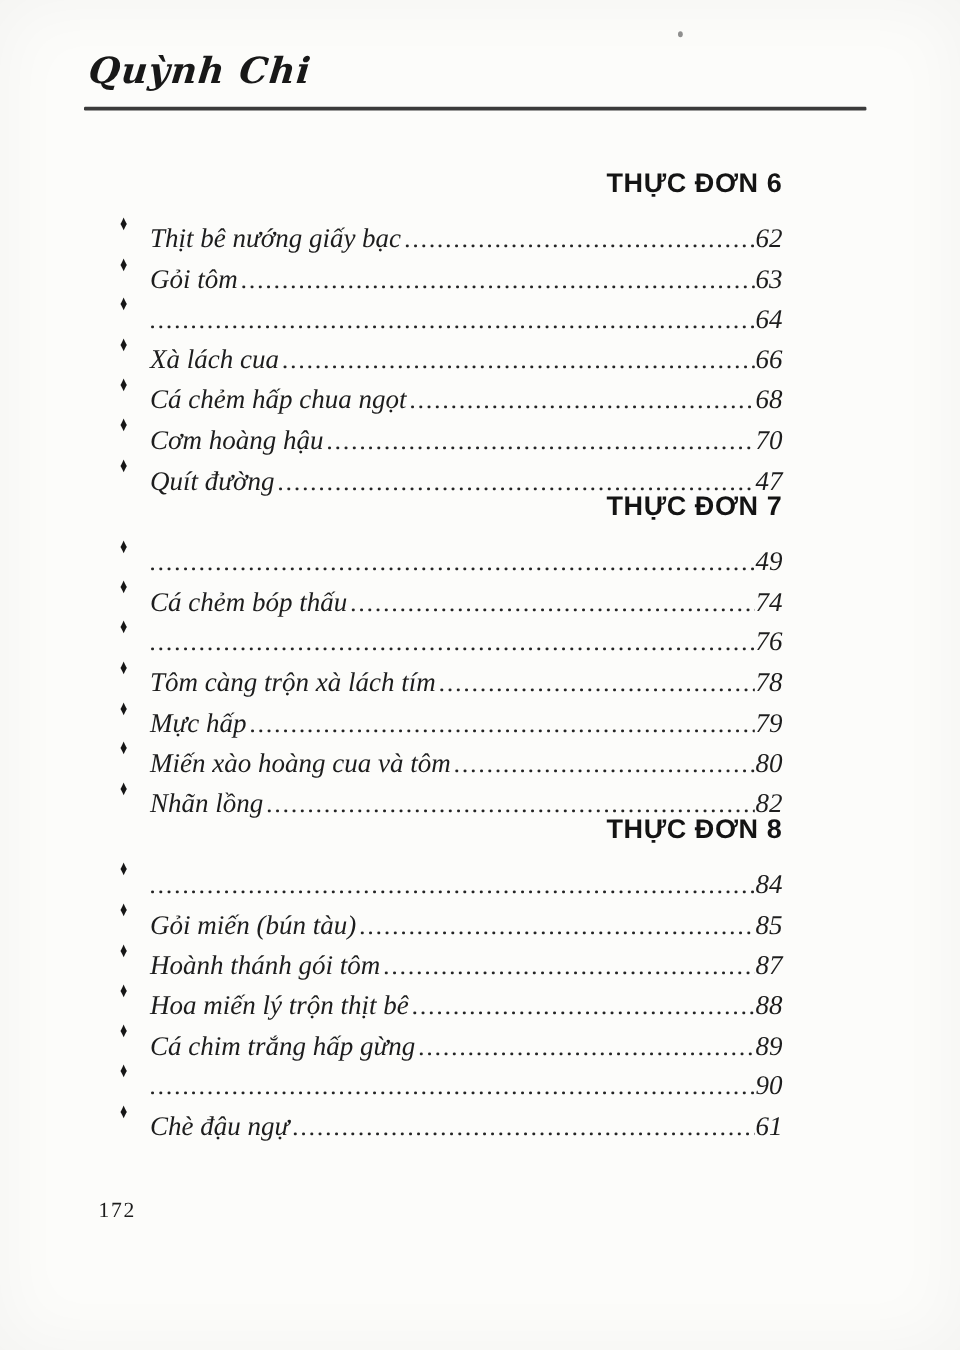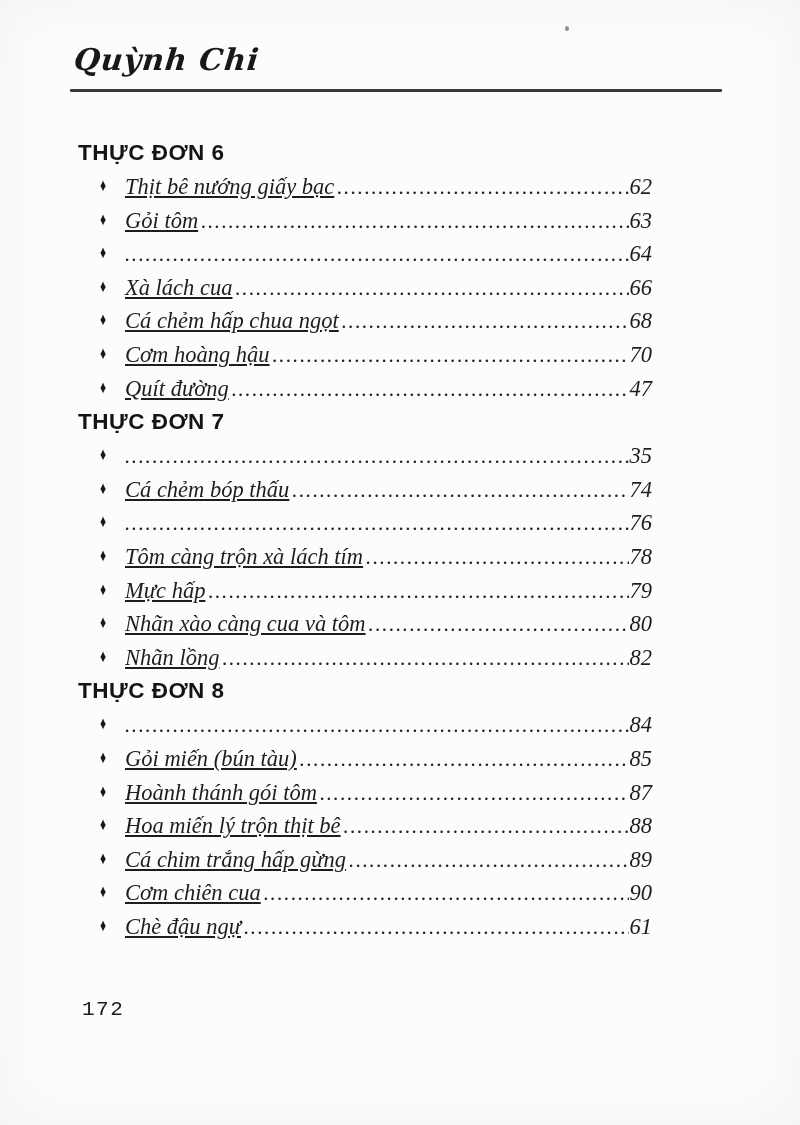--- a/index.html
+++ b/index.html
@@ -21,44 +21,44 @@
   }
   .speck{
     position:absolute;left:565px;top:26px;width:4px;height:5px;
     background:#8f8f8f;border-radius:50%;
   }
   .toc{position:absolute;left:78px;top:136px;width:574px;}
   .toc-section{margin:0;}
   .section-title{
     font-family:"Liberation Sans", sans-serif;font-weight:bold;
     font-size:22.5px;letter-spacing:.5px;color:#141414;
-    height:34px;line-height:34px;margin:0;
+    height:34px;line-height:34px;margin:0;text-align:right;
   }
   .dish-list{list-style:none;margin:0;padding:0;}
   .dish-row{
     display:flex;align-items:baseline;height:33.6px;line-height:33.6px;
     font-style:italic;font-size:22.5px;color:#1d1d1d;
   }
   .bullet{
     flex:none;width:18px;margin-left:16px;margin-right:13px;
     font-style:normal;font-size:12px;align-self:center;
     transform:scaleY(1.45);color:#161616;text-align:center;
   }
-  .dish-name{flex:none;white-space:nowrap;padding-right:3px;text-decoration:underline;}
+  .dish-name{flex:none;white-space:nowrap;padding-right:3px;}
   .leader{
     flex:1;overflow:hidden;white-space:nowrap;
     font-size:21px;letter-spacing:1.6px;color:#242424;min-width:16px;
   }
   .leader::before{
     content:"....................................................................................................";
   }
-  .dish-page{flex:none;white-space:nowrap;padding-left:1px;}
+  .dish-page{flex:none;white-space:nowrap;padding-left:1px;margin-top:12px;}
   .footer-page{
     position:absolute;left:82px;top:998px;
-    font-size:21px;letter-spacing:1.5px;color:#1c1c1c;font-family:Liberation Mono, monospace;
+    font-size:18px;letter-spacing:1.5px;color:#1c1c1c;
   }
 </style>
 </head>
 <body>
 
 <div class="page">
 
   <div class="author">Quỳnh Chi</div>
 
   <div class="rule"></div>
@@ -118,21 +118,21 @@
   </li>
 </ul>
   </section>
 
   <section class="toc-section">
     <h2 class="section-title">THỰC ĐƠN 7</h2>
     <ul class="dish-list">
   <li class="dish-row">
     <span class="bullet">♦</span>
     <span class="leader"></span>
-    <span class="dish-page">35</span>
+    <span class="dish-page">49</span>
   </li>
 
   <li class="dish-row">
     <span class="bullet">♦</span>
     <span class="dish-name">Cá chẻm bóp thấu</span>
     <span class="leader"></span>
     <span class="dish-page">74</span>
   </li>
 
   <li class="dish-row">
@@ -150,21 +150,21 @@
 
   <li class="dish-row">
     <span class="bullet">♦</span>
     <span class="dish-name">Mực hấp</span>
     <span class="leader"></span>
     <span class="dish-page">79</span>
   </li>
 
   <li class="dish-row">
     <span class="bullet">♦</span>
-    <span class="dish-name">Nhãn xào càng cua và tôm</span>
+    <span class="dish-name">Miến xào hoàng cua và tôm</span>
     <span class="leader"></span>
     <span class="dish-page">80</span>
   </li>
 
   <li class="dish-row">
     <span class="bullet">♦</span>
     <span class="dish-name">Nhãn lồng</span>
     <span class="leader"></span>
     <span class="dish-page">82</span>
   </li>
@@ -203,21 +203,20 @@
 
   <li class="dish-row">
     <span class="bullet">♦</span>
     <span class="dish-name">Cá chim trắng hấp gừng</span>
     <span class="leader"></span>
     <span class="dish-page">89</span>
   </li>
 
   <li class="dish-row">
     <span class="bullet">♦</span>
-    <span class="dish-name">Cơm chiên cua</span>
     <span class="leader"></span>
     <span class="dish-page">90</span>
   </li>
 
   <li class="dish-row">
     <span class="bullet">♦</span>
     <span class="dish-name">Chè đậu ngự</span>
     <span class="leader"></span>
     <span class="dish-page">61</span>
   </li>

